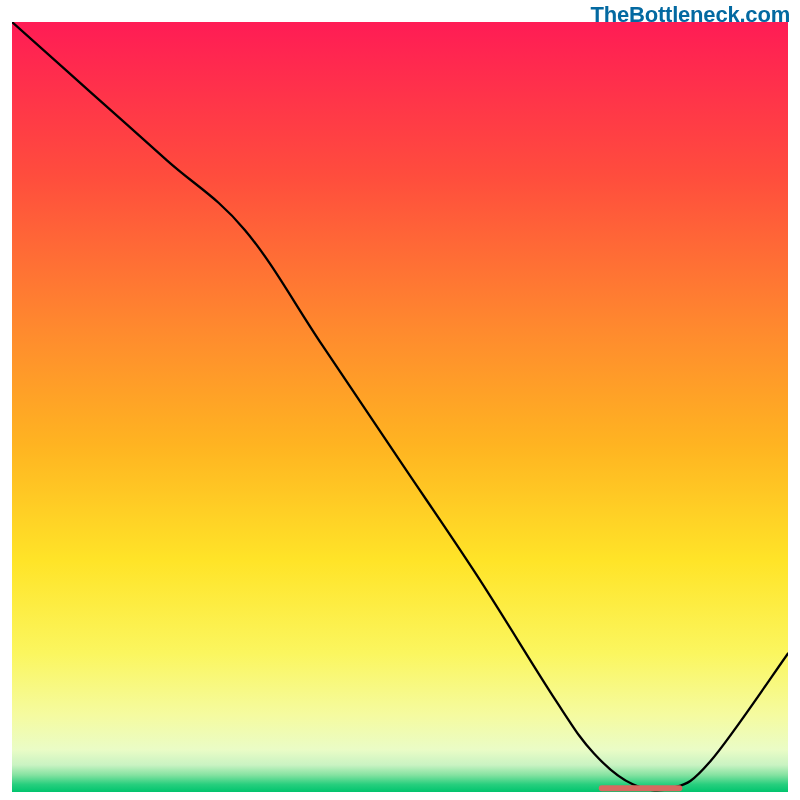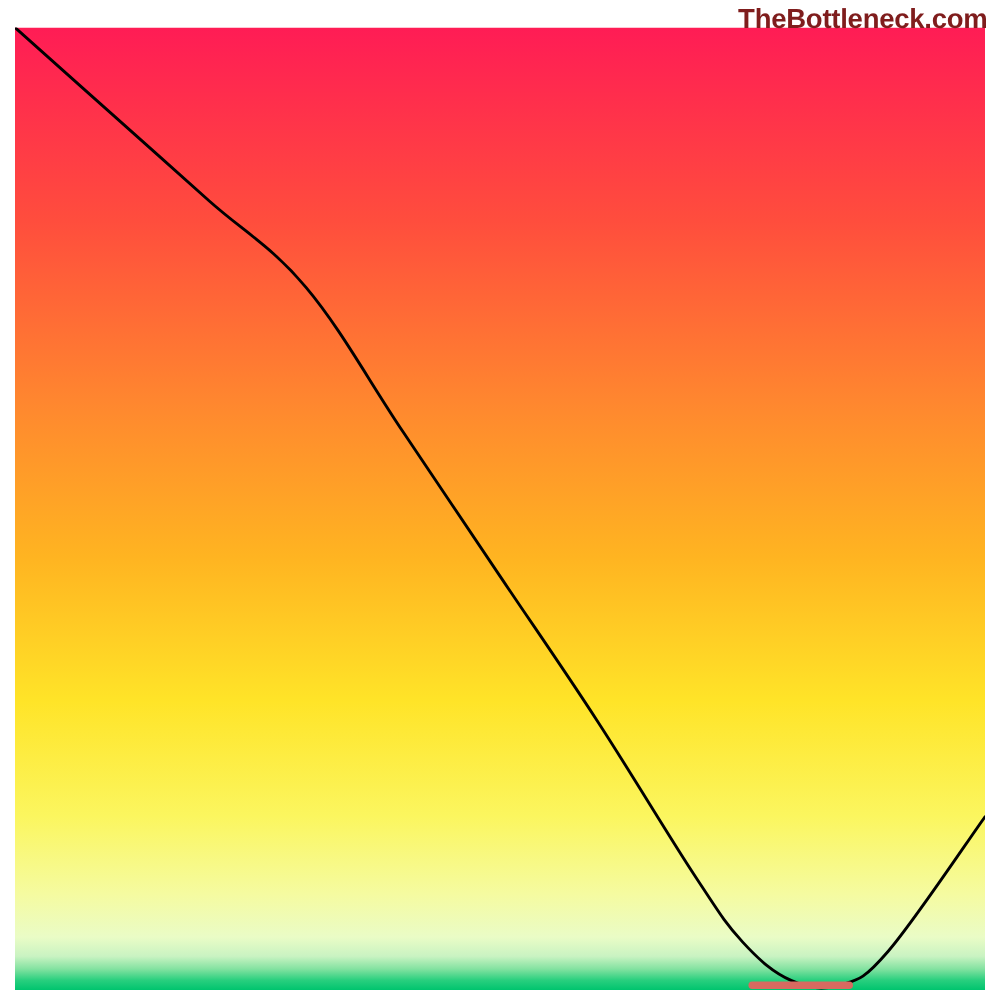--- a/index.html
+++ b/index.html
@@ -15,21 +15,21 @@
     position: relative;
     width: 800px;
     height: 800px;
   }
   .watermark {
     position: absolute;
     top: 2px;
     right: 10px;
     font-size: 22px;
     font-weight: 600;
-    color: #7f1d1d;
+    color: #0369a1;
     letter-spacing: -0.2px;
     z-index: 10;
   }
   .plot {
     position: absolute;
     left: 12px;
     top: 22px;
     width: 776px;
     height: 770px;
   }

